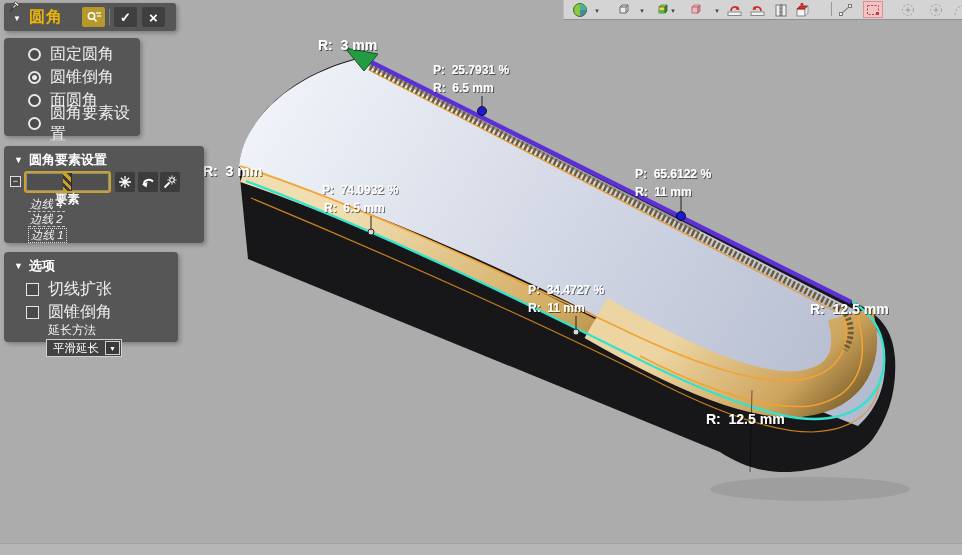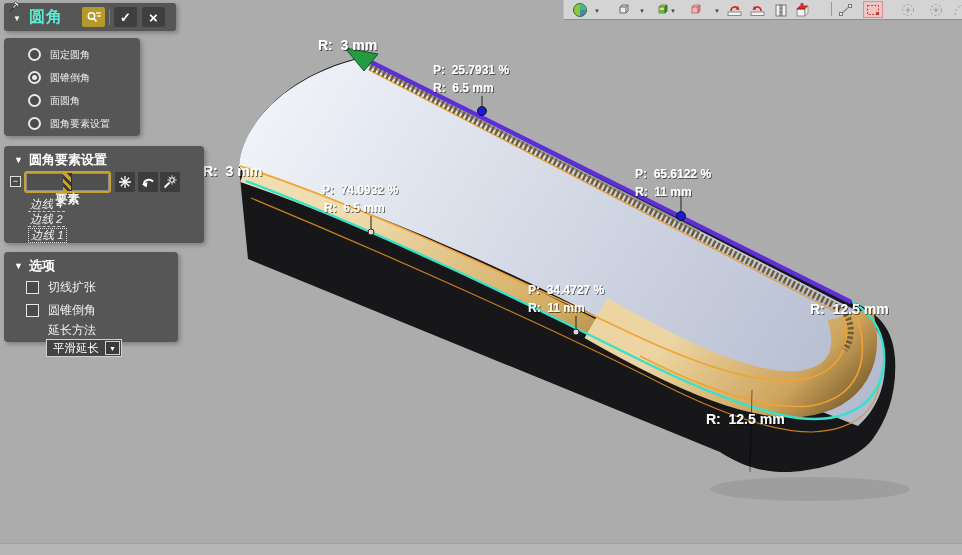--- a/index.html
+++ b/index.html
@@ -13,29 +13,29 @@
   .tb-icon{position:absolute;top:1px;width:17px;height:17px;display:flex;align-items:center;justify-content:center;}
   .tb-caret{position:absolute;top:6px;width:10px;height:10px;font-size:7px;color:#444;line-height:10px;text-align:center;}
   .tb-sep{position:absolute;top:2px;width:1px;height:14px;background:#9a9a9a;}
   .tb-active{background:#f2c4c4;border:1px solid #d89090;box-sizing:border-box;}
 
   
   .panel{position:absolute;background:#565656;border-radius:4px;color:#f0f0f0;
          box-shadow:2px 2px 4px rgba(0,0,0,.28);}
   .titlebar{left:4px;top:3px;width:172px;height:28px;border-radius:3px;}
   .titlebar .caret{position:absolute;left:9px;top:11px;font-size:8px;color:#fff;}
-  .titlebar .title{position:absolute;left:25px;top:4px;font-size:16px;font-weight:bold;color:#5eead4;letter-spacing:1px;}
+  .titlebar .title{position:absolute;left:25px;top:4px;font-size:16px;font-weight:bold;color:#eab308;letter-spacing:1px;}
   .tbtn{position:absolute;top:4px;width:23px;height:20px;border-radius:2px;background:#3f3f3f;
         display:flex;align-items:center;justify-content:center;color:#fff;font-weight:bold;font-size:13px;}
   .tbtn.gold{background:#b6992b;}
   .tb-div{position:absolute;left:105px;top:6px;width:1px;height:16px;background:#7d7d7d;}
   .pin{position:absolute;left:3px;top:-2px;width:14px;height:14px;}
 
   .radios{left:4px;top:38px;width:136px;height:98px;padding:9px 0 0 0;box-sizing:border-box;}
-  .radio-row{display:flex;align-items:center;height:15px;margin:0 0 8px 24px;font-size:10px;}
+  .radio-row{display:flex;align-items:center;height:15px;margin:0 0 8px 24px;font-size:16px;}
   .radio{width:13px;height:13px;border:2px solid #e9e9e9;border-radius:50%;background:#4a4a4a;
          box-sizing:border-box;margin-right:9px;position:relative;flex:0 0 auto;}
   .radio.sel::after{content:"";position:absolute;left:2px;top:2px;width:5px;height:5px;border-radius:50%;background:#e9e9e9;}
 
   .elements{left:4px;top:146px;width:200px;height:97px;}
   .p-header{position:absolute;left:10px;top:5px;font-size:13px;font-weight:bold;color:#fff;display:flex;align-items:center;}
   .p-header .hcaret{font-size:9px;margin-right:6px;}
   .collapse-box{position:absolute;left:6px;top:30px;width:11px;height:11px;border:1px solid #dcdcdc;
                 color:#fff;font-size:9px;line-height:9px;text-align:center;background:#4a4a4a;box-sizing:border-box;}
   .el-input{position:absolute;left:20px;top:25px;width:87px;height:22px;box-sizing:border-box;
@@ -45,21 +45,21 @@
             border-right:1px solid #2e2e2e;flex:0 0 auto;}
   .el-input .val{flex:1;text-align:center;font-size:12px;font-weight:bold;color:#fff;}
   .mini-btn{position:absolute;top:26px;width:20px;height:20px;background:#3c3c3c;border-radius:2px;
             display:flex;align-items:center;justify-content:center;}
   .edge-list{position:absolute;left:24px;top:52px;font-size:11.5px;font-style:italic;color:#f4f4f4;}
   .edge-item{display:inline-block;border-bottom:1px dashed #c7c7c7;margin-bottom:1px;padding:0 2px;}
   .edge-item.sel{border:1px dotted #e0e0e0;border-bottom:1px dotted #e0e0e0;}
   .edge-list > div{line-height:13px;}
 
   .options{left:4px;top:252px;width:174px;height:90px;}
-  .cb-row{position:absolute;left:22px;display:flex;align-items:center;font-size:12px;}
+  .cb-row{position:absolute;left:22px;display:flex;align-items:center;font-size:16px;}
   .checkbox{width:13px;height:13px;border:1px solid #e6e6e6;background:#4a4a4a;box-sizing:border-box;margin-right:9px;}
   .method-row{position:absolute;left:18px;top:70px;display:flex;align-items:center;font-size:12px;flex-direction:column;}
   .dropdown{margin-left:24px;width:76px;height:18px;border:1px solid #cfcfcf;background:#434343;
             display:flex;align-items:center;box-sizing:border-box;}
   .dropdown .dval{flex:1;text-align:center;font-size:11.5px;color:#fff;}
   .dropdown .dcaret{width:15px;height:14px;margin-right:1px;border:1px solid #d0d0d0;background:#3a3a3a;
             color:#fff;font-size:7px;display:flex;align-items:center;justify-content:center;box-sizing:border-box;}
 
   .bottom-strip{position:absolute;left:0;top:543px;width:962px;height:12px;background:#b6b6b6;border-top:1px solid #a0a0a0;}
 </style>

